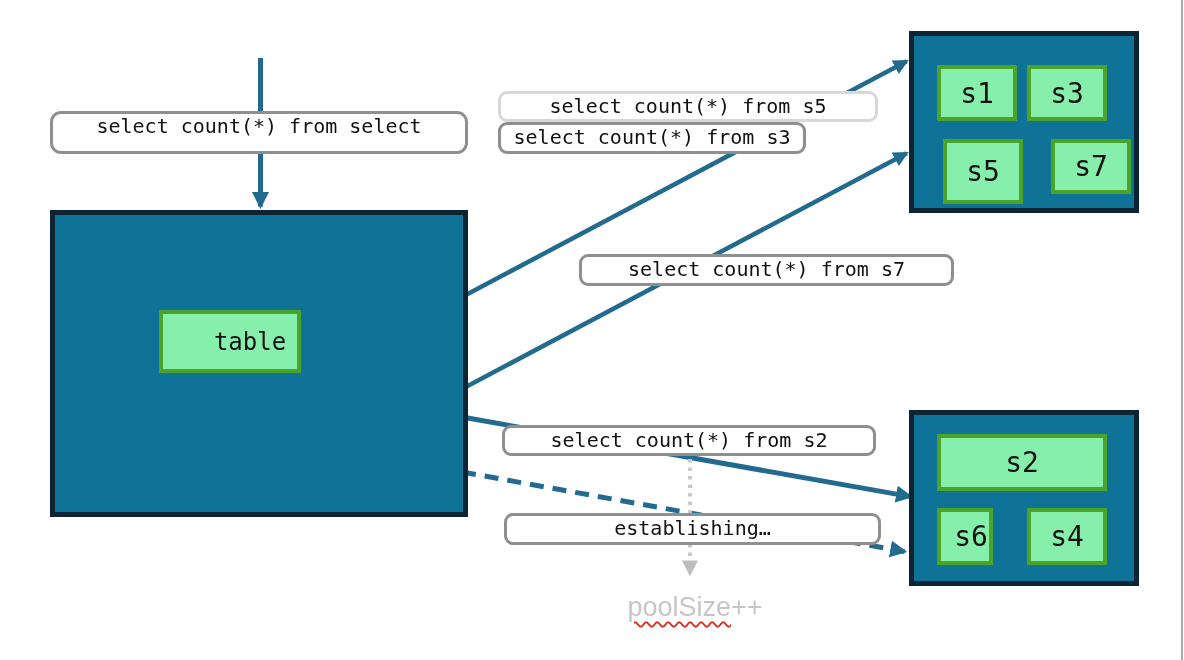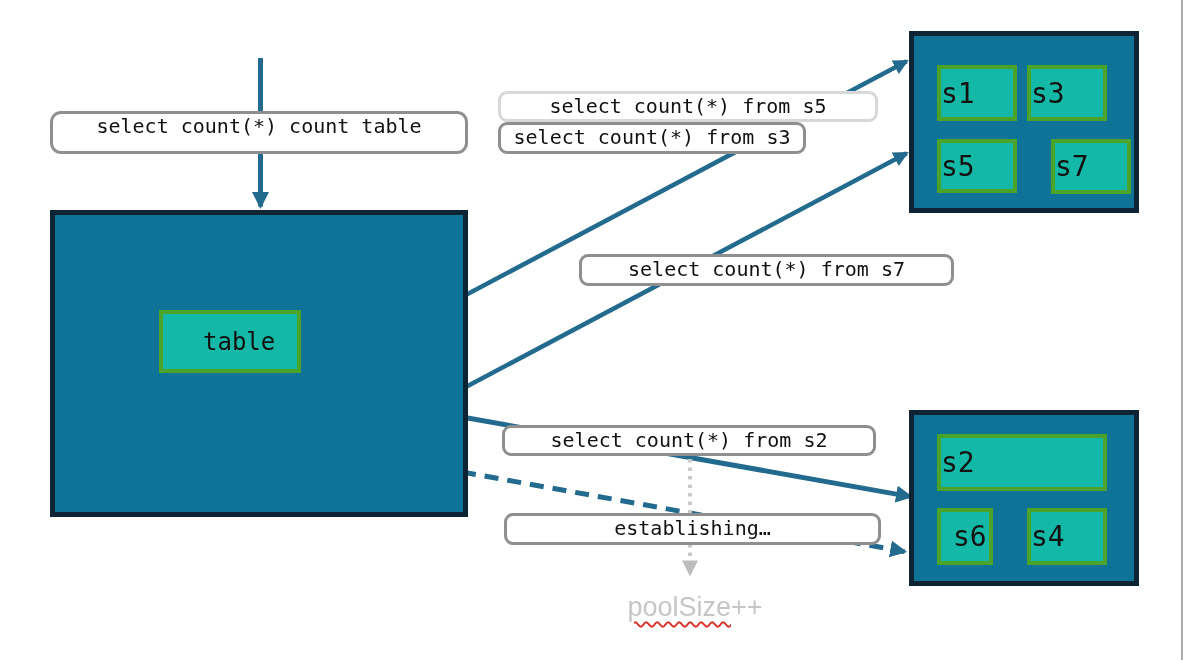--- a/index.html
+++ b/index.html
@@ -24,22 +24,22 @@
     position:absolute;z-index:2;background:#fff;border:3px solid var(--gray-border);
     border-radius:9px;display:flex;justify-content:center;
     font-size:20px;color:#111;white-space:nowrap;
   }
   .qbox.faded{border-color:var(--light-border);}
   .bigbox{
     position:absolute;z-index:2;background:var(--teal-fill);
     border:5px solid var(--dark-border);
   }
   .shard{
-    position:absolute;background:#14b8a6;border:4px solid var(--green-border);
-    display:flex;align-items:center;justify-content:flex-start;
+    position:absolute;background:#86efac;border:4px solid var(--green-border);
+    display:flex;align-items:center;justify-content:center;
     font-size:28px;color:#111;
   }
   .shard.table-label{font-size:24px;padding-left:40px;}
   #pool-note{
     position:absolute;z-index:2;left:585px;top:592px;width:220px;text-align:center;
     font-family:"Liberation Sans","DejaVu Sans",sans-serif;
     font-size:27px;color:var(--muted);
   }
   .squiggle{
     text-decoration-line:underline;text-decoration-style:wavy;
@@ -64,21 +64,21 @@
     </defs>
     <line class="arrow" x1="260.5" y1="58" x2="260.5" y2="206.5" marker-end="url(#mh)"></line>
     <line class="arrow thin" x1="462" y1="297" x2="906.7" y2="61.2" marker-end="url(#mh)"></line>
     <line class="arrow thin" x1="462" y1="389" x2="906.7" y2="153.2" marker-end="url(#mh)"></line>
     <line class="arrow" x1="462" y1="417" x2="910.5" y2="496.6" marker-end="url(#mh)"></line>
     <line class="arrow dashed" x1="462" y1="472" x2="904.6" y2="551.6" marker-end="url(#mh)"></line>
     <line class="dotted-gray" x1="690" y1="459" x2="690" y2="574" marker-end="url(#mg)"></line>
   </svg>
 
   <div class="qbox" style="left:50px;top:111px;width:418px;height:43px;border-width:3.5px;border-radius:11px;">
-    <span>select count(*) count table</span>
+    <span>select count(*) from select</span>
   </div>
 
   <div class="qbox faded" style="left:498px;top:91px;width:380px;height:31px;">
     <span>select count(*) from s5</span>
   </div>
 
   <div class="qbox" style="left:498px;top:122px;width:308px;height:32px;">
     <span>select count(*) from s3</span>
   </div>
 
@@ -100,21 +100,21 @@
     </div>
   </div>
 
   <div class="bigbox" style="left:909px;top:31px;width:230px;height:182px;">
     <div class="shard" style="left:23px;top:29px;width:80px;height:56px;">
       <span>s1</span>
     </div>
     <div class="shard" style="left:113px;top:29px;width:80px;height:56px;">
       <span>s3</span>
     </div>
-    <div class="shard" style="left:23px;top:103px;width:80px;height:54px;">
+    <div class="shard" style="left:29px;top:103px;width:80px;height:65px;">
       <span>s5</span>
     </div>
     <div class="shard" style="left:113px;top:103px;width:80px;height:55px;margin-left:24px;">
       <span>s7</span>
     </div>
   </div>
 
   <div class="bigbox" style="left:909px;top:410px;width:230px;height:176px;">
     <div class="shard" style="left:23px;top:19px;width:170px;height:57px;">
       <span>s2</span>

